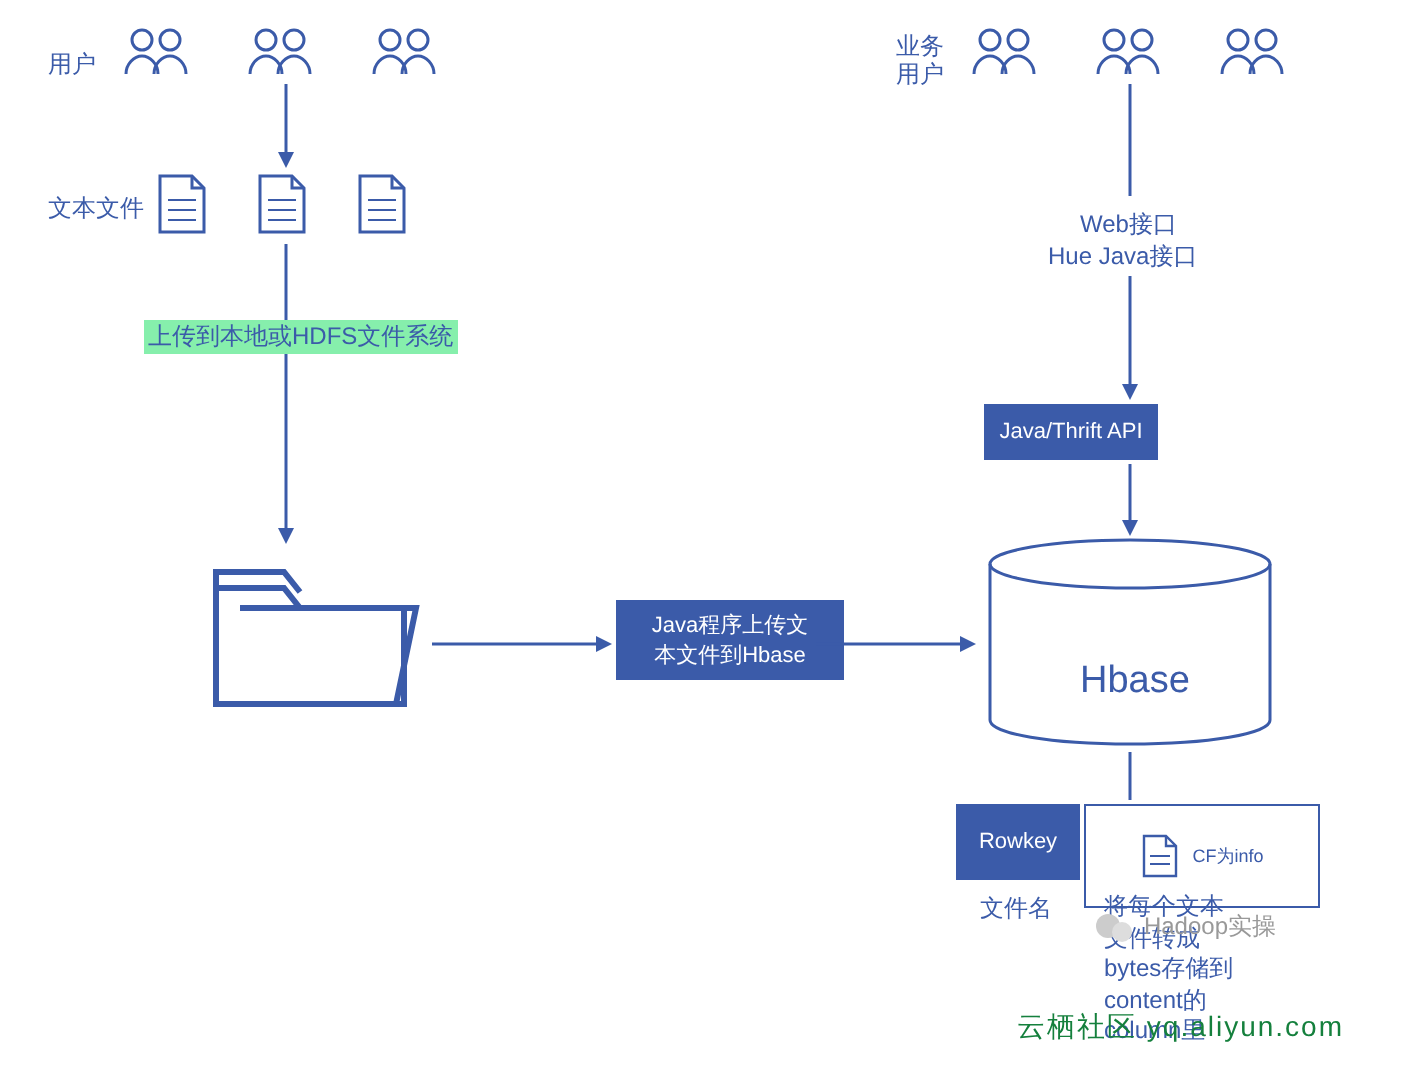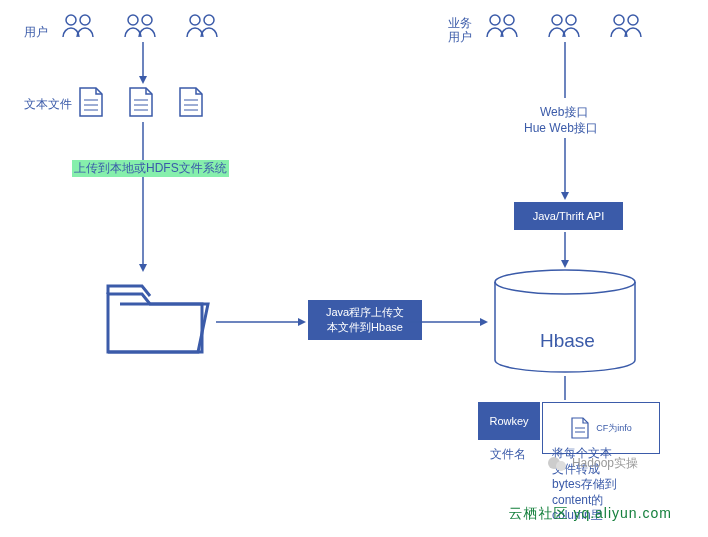--- a/index.html
+++ b/index.html
@@ -148,30 +148,30 @@
       </g>
     </svg>
 </div>
 
 <div class="icon" style="left:561px;top:42px">
 <svg width="8" height="56">
       <line x1="4" y1="0" x2="4" y2="56" stroke="#3b5ba9" stroke-width="1.5"></line>
     </svg>
 </div>
 <span class="label" style="left:540px;top:104px">Web接口</span>
-<span class="label" style="left:524px;top:120px">Hue Web接口</span>
+<span class="label" style="left:524px;top:120px">Hue Java接口</span>
 
 <div class="icon" style="left:561px;top:138px">
 <svg width="8" height="62">
       <line x1="4" y1="0" x2="4" y2="56" stroke="#3b5ba9" stroke-width="1.5"></line>
       <polygon points="0,54 8,54 4,62" fill="#3b5ba9"></polygon>
     </svg>
 </div>
 
-<div class="box-filled" style="position:absolute;left:514px;top:202px;width:109px;height:28px">Java/Thrift API</div>
+<div class="box-filled" style="position:absolute;left:492px;top:202px;width:87px;height:28px">Java/Thrift API</div>
 
 <div class="icon" style="left:561px;top:232px">
 <svg width="8" height="36">
       <line x1="4" y1="0" x2="4" y2="30" stroke="#3b5ba9" stroke-width="1.5"></line>
       <polygon points="0,28 8,28 4,36" fill="#3b5ba9"></polygon>
     </svg>
 </div>
 
 <div class="icon" style="left:490px;top:268px">
 <svg width="150" height="110">

